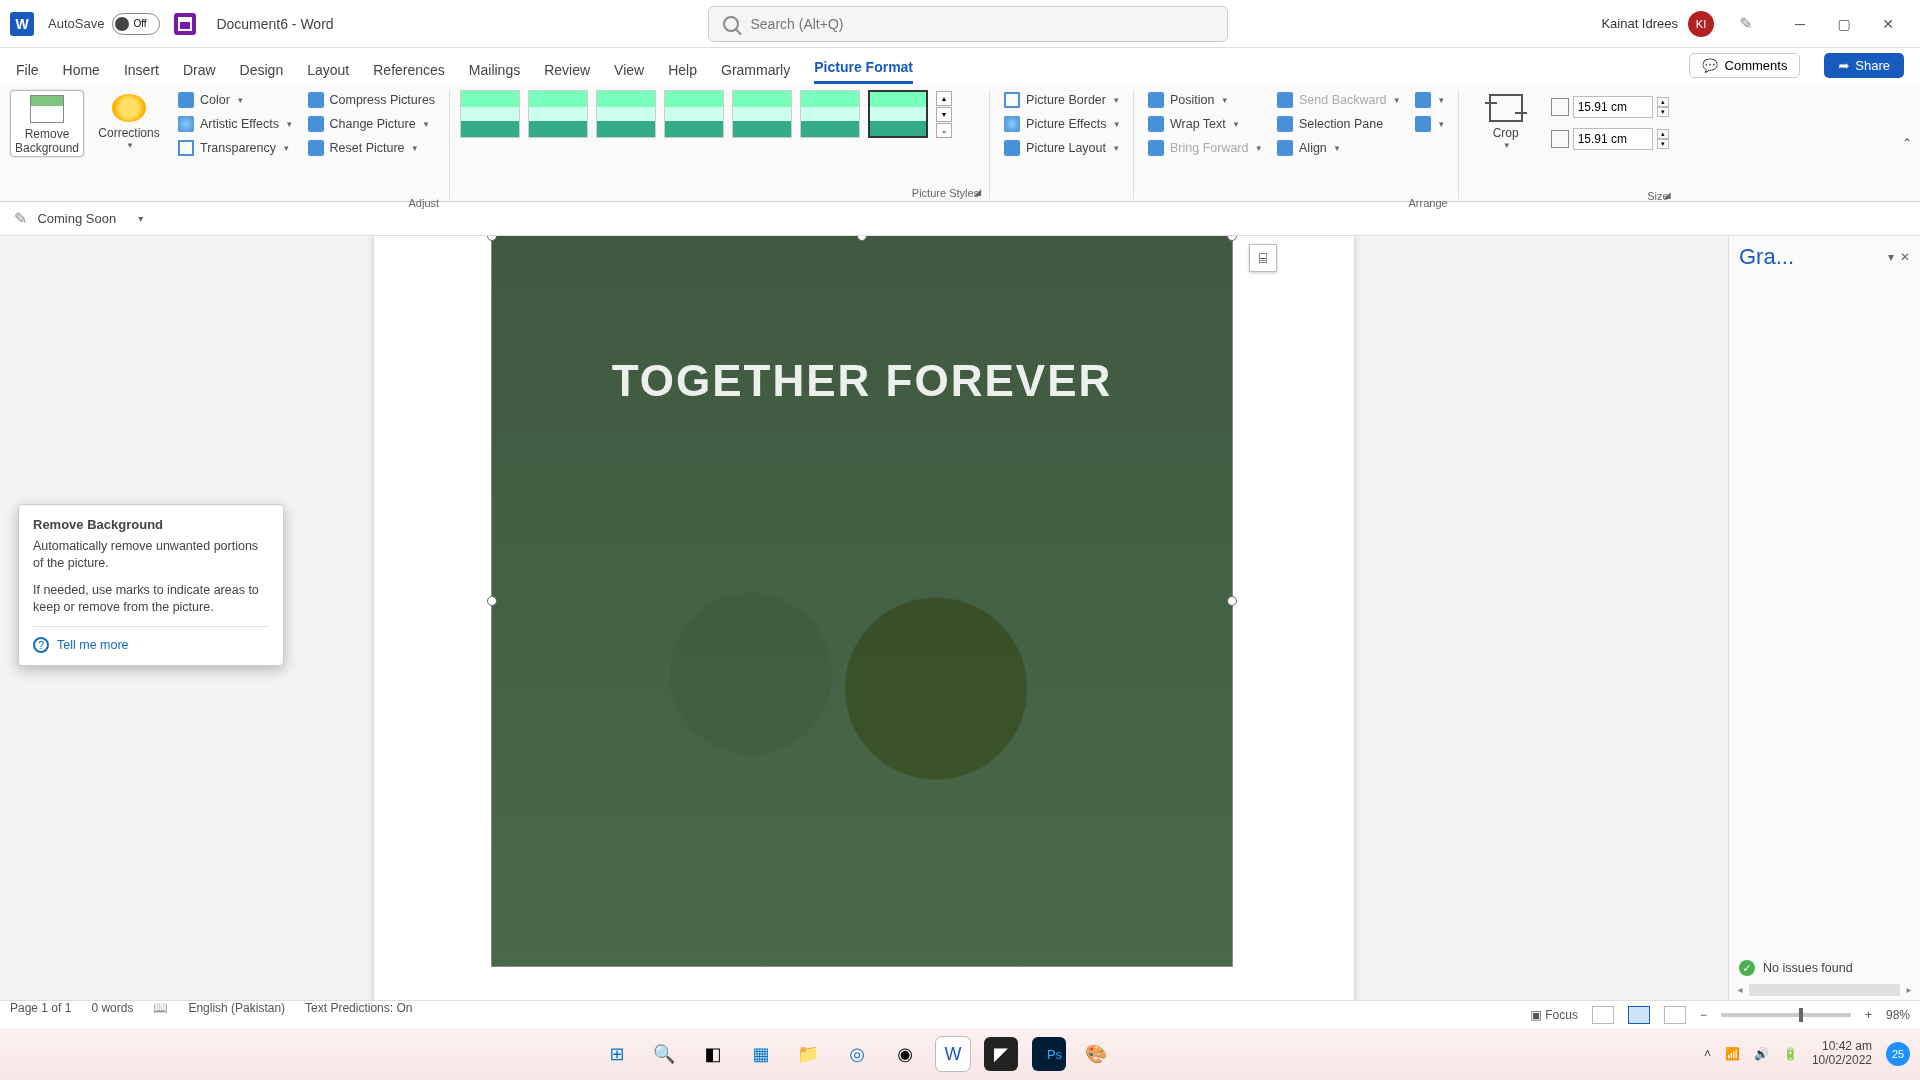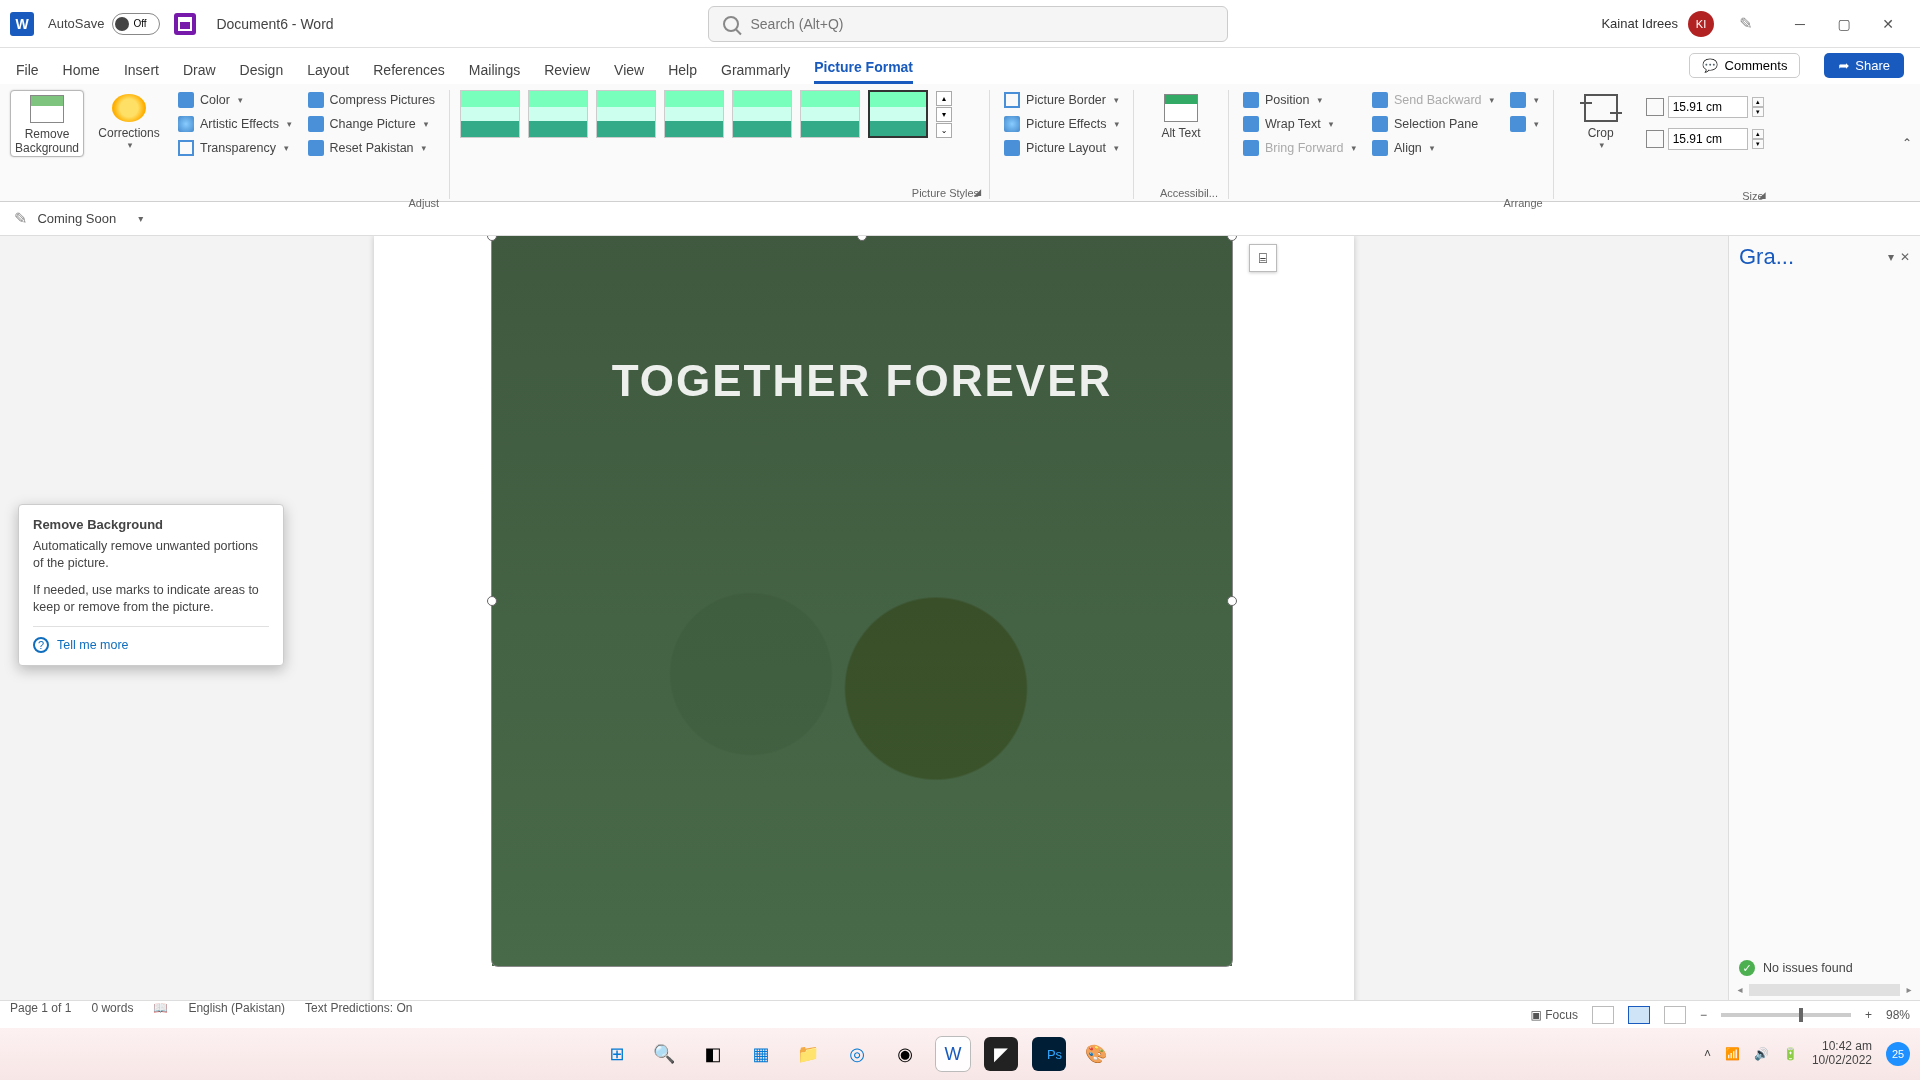--- a/index.html
+++ b/index.html
@@ -72,21 +72,21 @@
 
 .quick-row { height: 34px; background: #fff; border-bottom: 1px solid #ddd; display: flex; align-items: center; padding: 0 14px; gap: 10px; }
 .quick-row .pen { color: #888; }
 .quick-row .qlabel { font-size: 13px; color: #444; }
 .quick-row .caret2 { font-size: 10px; color: #666; margin-left: 12px; }
 
 
 .main { flex: 1; display: flex; background: #f3f3f3; overflow: hidden; position: relative; }
 .doc-scroll { flex: 1; display: flex; justify-content: center; overflow: auto; }
 .page { width: 980px; background: #fff; margin-top: 0; height: 1200px; box-shadow: 0 0 6px rgba(0,0,0,.2); position: relative; }
-.picture { position: absolute; left: 118px; top: 0; width: 740px; height: 730px; outline: 1px solid #888; border-radius: 6px; }
+.picture { position: absolute; left: 118px; top: 0; width: 740px; height: 730px; outline: 1px solid #888; }
 .picture-img { width:100%; height:100%; background: linear-gradient(rgba(30,60,30,.85), rgba(40,80,40,.85)), radial-gradient(circle at 35% 60%, #e0e0e0 0, #e0e0e0 80px, transparent 82px), radial-gradient(circle at 60% 62%, #b5824a 0, #b5824a 90px, transparent 92px); display:flex; justify-content:center; padding-top:120px; }
 .picture-txt { color: rgba(255,255,255,.9); font-size: 44px; font-weight: 700; letter-spacing: 2px; }
 .handle { position: absolute; width: 10px; height: 10px; background: #fff; border: 1px solid #666; border-radius: 50%; }
 .layout-pill { position:absolute; left: 875px; top: 8px; width: 28px; height: 28px; border:1px solid #bbb; background:#fff; display:flex; align-items:center; justify-content:center; font-size:14px; cursor:pointer; box-shadow:0 1px 3px rgba(0,0,0,.2); }
 
 
 .tooltip-card { position: absolute; left: 18px; top: 268px; width: 266px; background: #fff; border: 1px solid #ccc; border-radius: 4px; box-shadow: 0 4px 14px rgba(0,0,0,.25); padding: 12px 14px; font-size: 12.5px; color: #444; z-index:50; }
 .tooltip-card .tc-title { font-weight: 700; margin-bottom: 6px; font-size: 13px; }
 .tooltip-card .tc-p { margin-bottom: 10px; line-height: 1.35; }
 .tooltip-card .tc-link { color: #106ebe; display: flex; align-items: center; gap: 8px; border-top: 1px solid #e0e0e0; padding-top: 10px; cursor: pointer; }
@@ -204,21 +204,21 @@
             <span class="si si-generic"></span>
             <span>Compress Pictures</span>
           </div>
         <div class="small-btn">
             <span class="si si-generic"></span>
             <span>Change Picture</span>
             <span class="caret">▾</span>
           </div>
         <div class="small-btn">
             <span class="si si-generic"></span>
-            <span>Reset Pakistan</span>
+            <span>Reset Picture</span>
             <span class="caret">▾</span>
           </div>
       </div>
     </div>
     <div class="group-label">Adjust</div>
   </div>
 
   <div class="group" style="flex:0 0 540px;">
     <div class="group-body">
       <div class="picstyle-gallery">
@@ -255,29 +255,20 @@
         <div class="small-btn">
             <span class="si si-generic"></span>
             <span>Picture Layout</span>
             <span class="caret">▾</span>
           </div>
       </div>
     </div>
     <div class="group-label">&nbsp;</div>
   </div>
 
-  <div class="group">
-    <div class="group-body">
-      <div class="big-btn">
-        <div class="ico ico-alttext"></div>
-        <div class="lbl">Alt Text</div>
-      </div>
-    </div>
-    <div class="group-label">Accessibil...</div>
-  </div>
 
   <div class="group">
     <div class="group-body">
       <div class="small-col">
         <div class="small-btn">
             <span class="si si-generic"></span>
             <span>Position</span>
             <span class="caret">▾</span>
           </div>
         <div class="small-btn">

